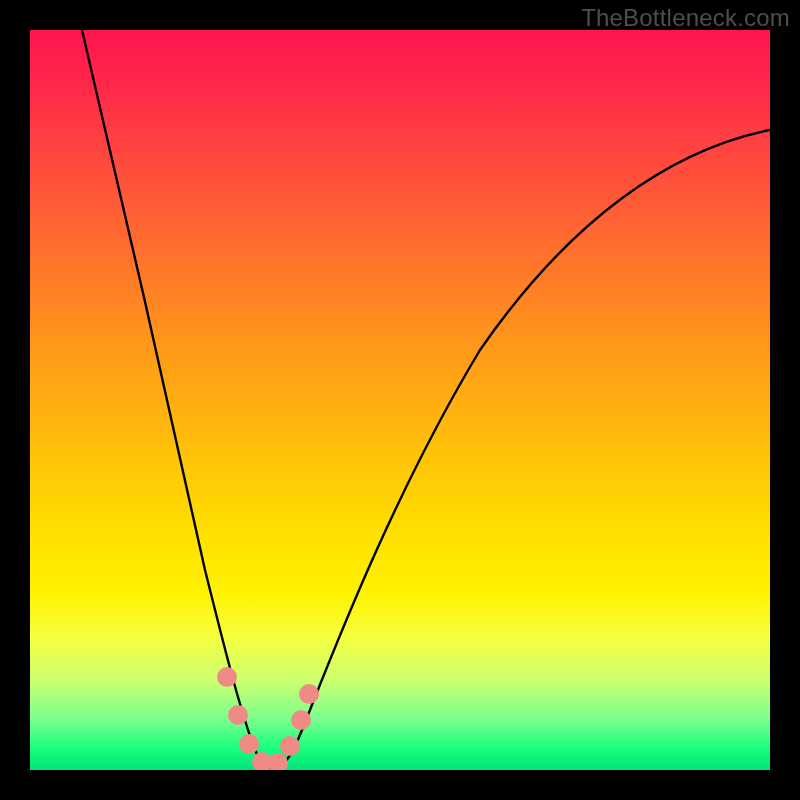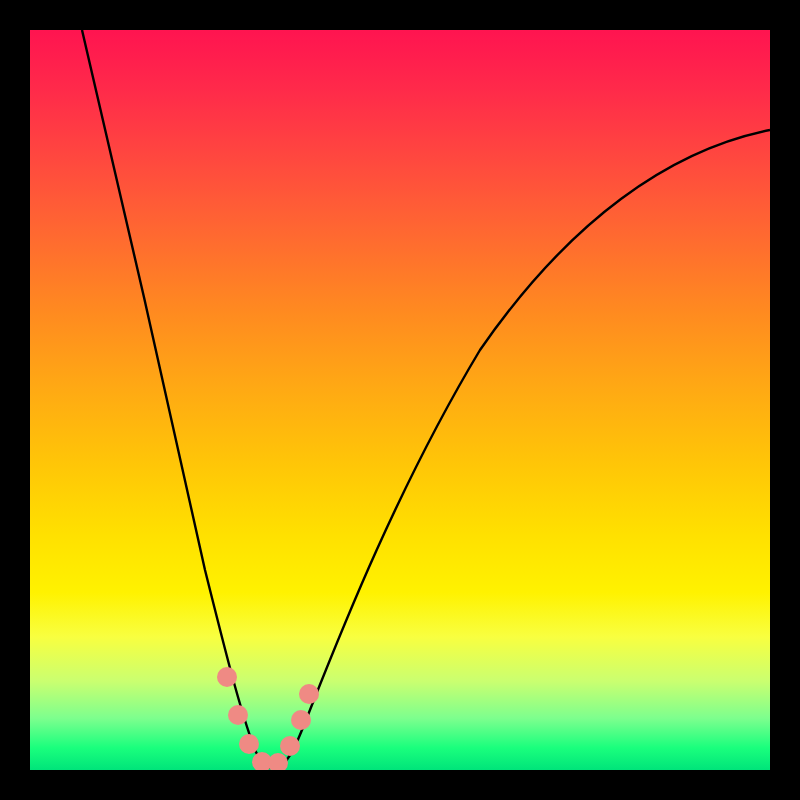--- a/index.html
+++ b/index.html
@@ -48,13 +48,14 @@
         <circle cx="219" cy="714" r="10"></circle>
         <circle cx="232" cy="732" r="10"></circle>
         <circle cx="248" cy="733" r="10"></circle>
         <circle cx="260" cy="716" r="10"></circle>
         <circle cx="271" cy="690" r="10"></circle>
         <circle cx="279" cy="664" r="10"></circle>
       </g>
     </svg>
 
   </div>
+  <div class="watermark">TheBottleneck.com</div>
 </div>
 
 </body></html>

